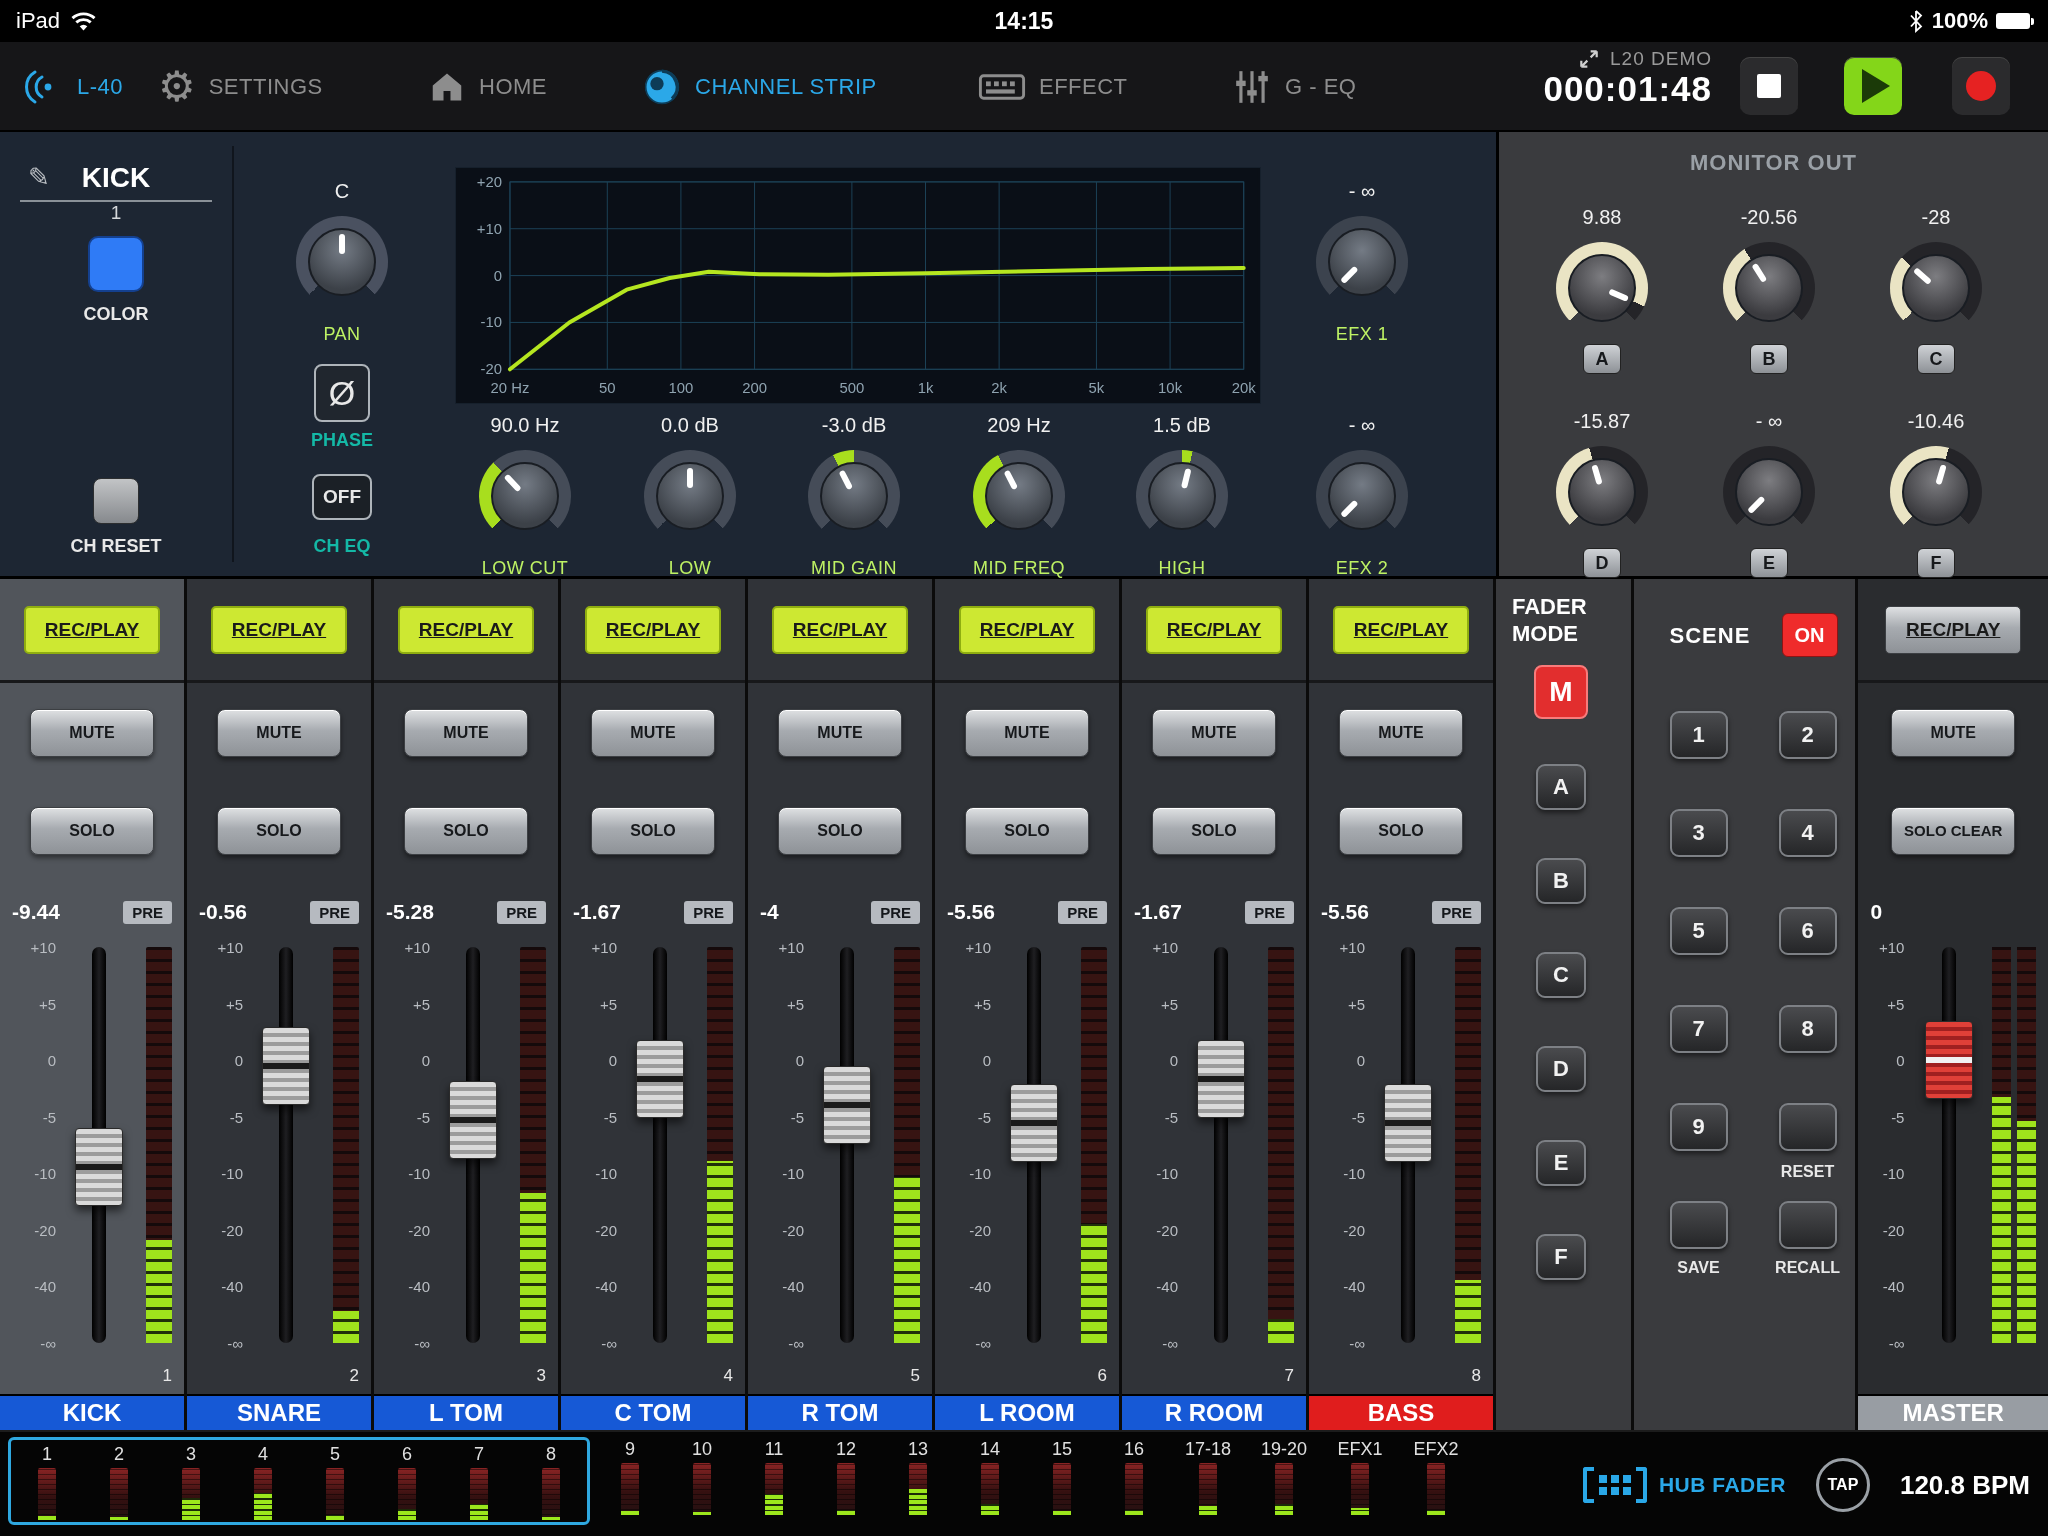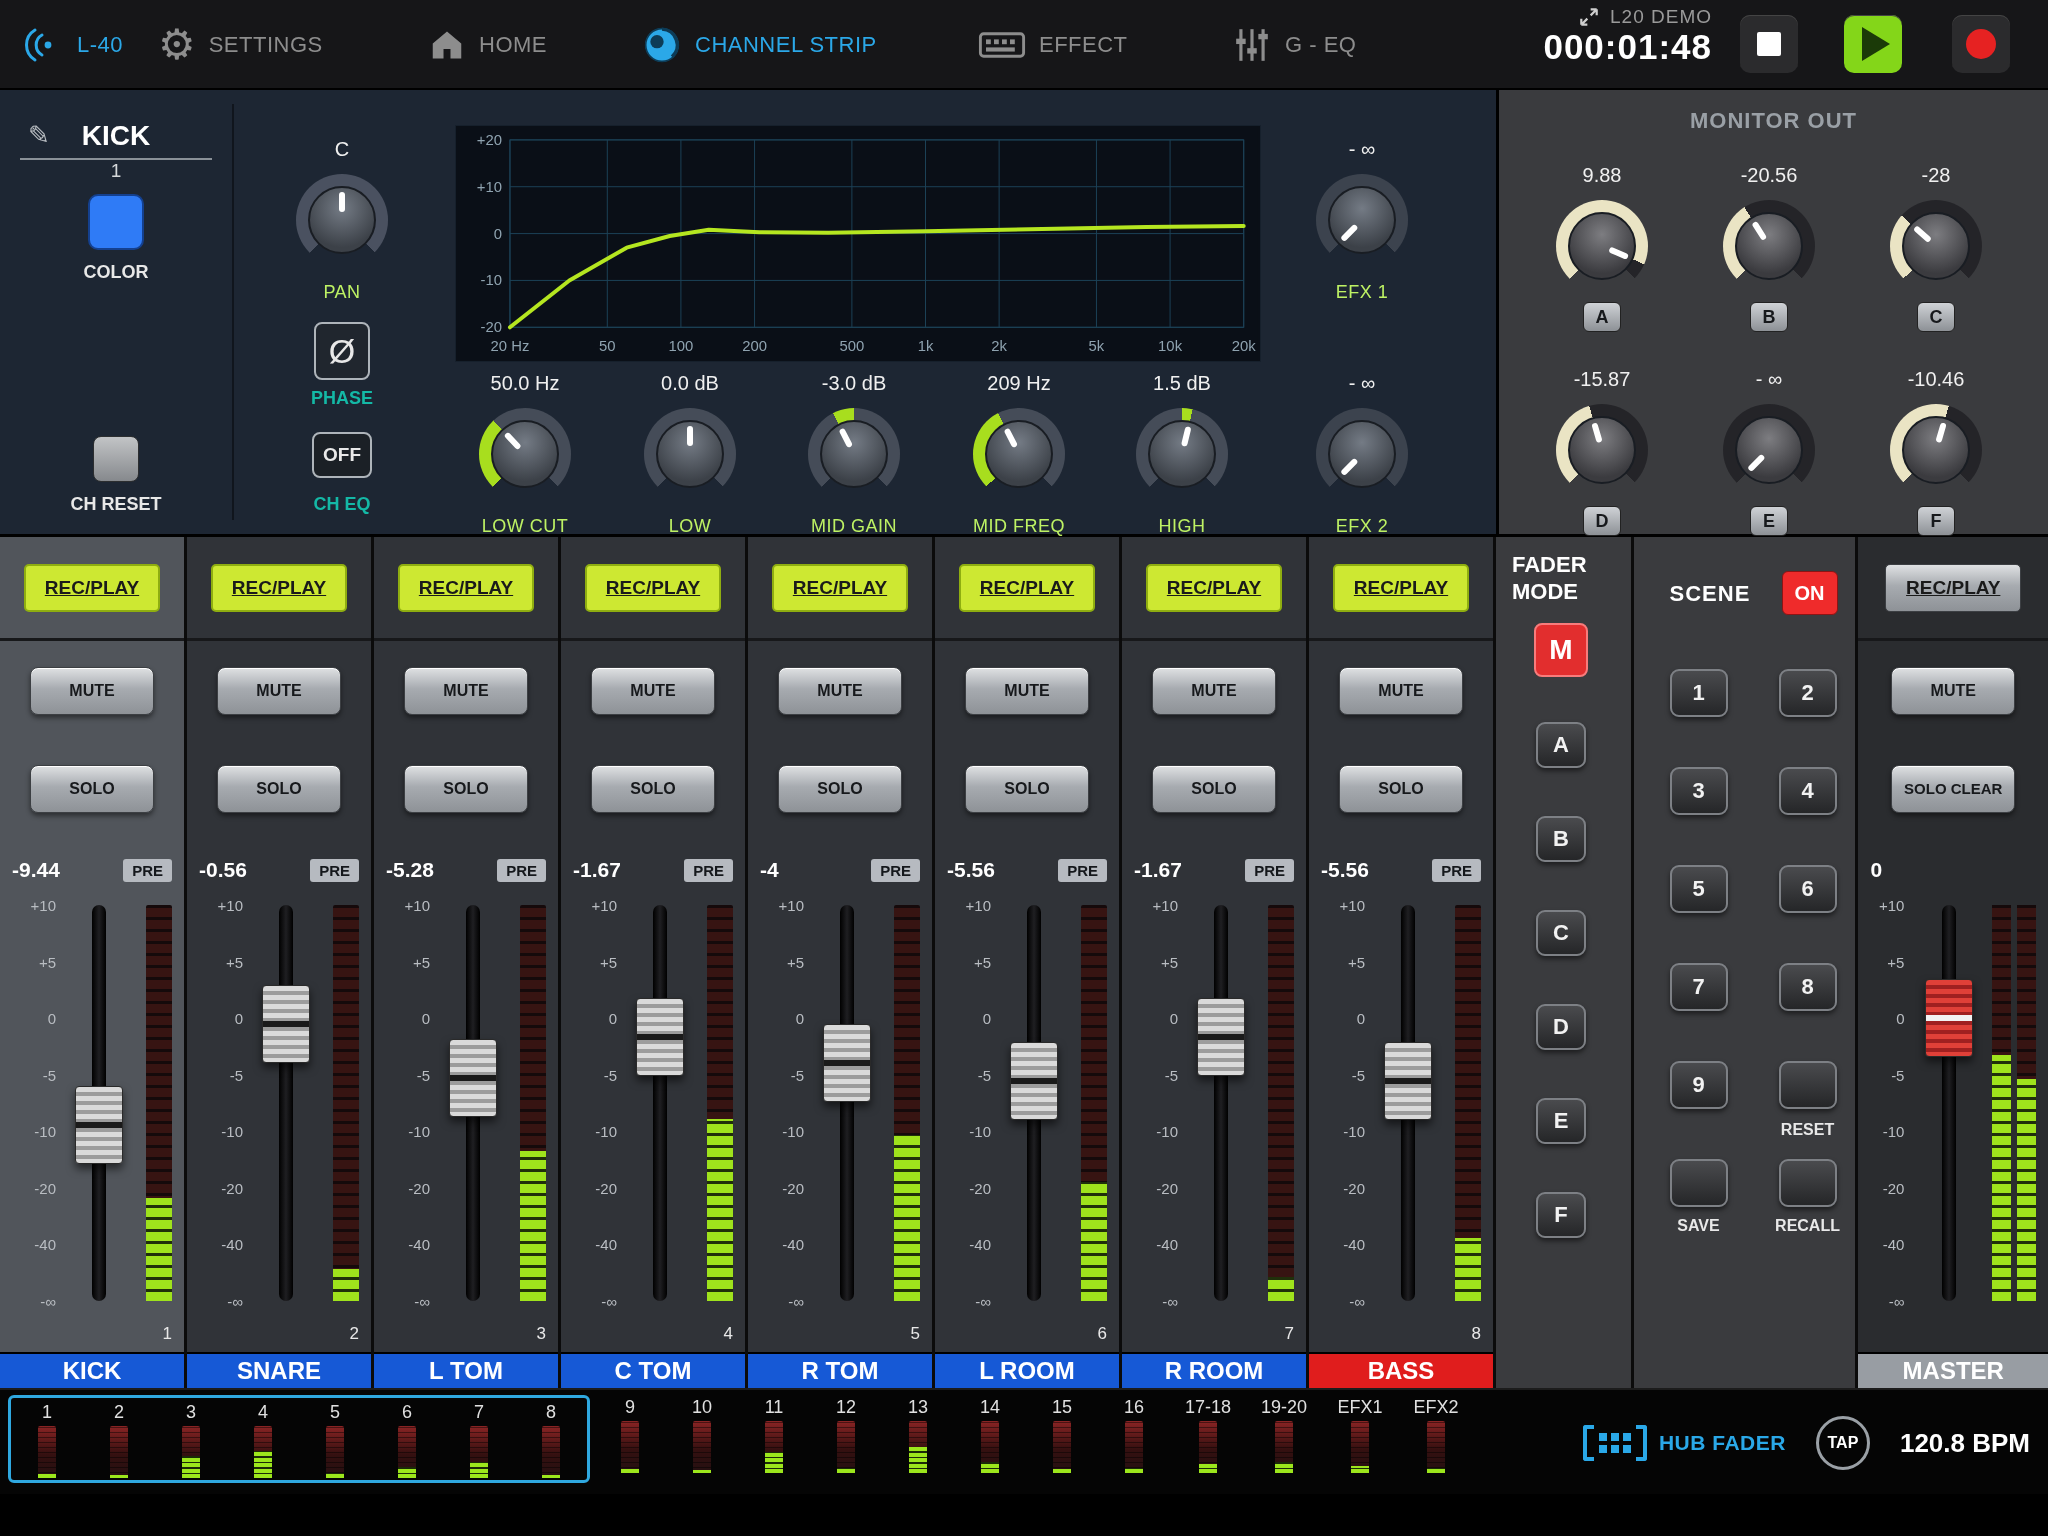--- a/index.html
+++ b/index.html
@@ -136,20 +136,41 @@
   .hub-dot { background:#2aa8e8; }
   .hub-text { color:#2aa8e8; font-size:21px; font-weight:bold; letter-spacing:.5px; }
   .tap { width:54px; height:54px; border-radius:50%; border:3px solid #9aa0a6; background:transparent; color:#fff; font-size:16px; font-weight:bold; display:flex; align-items:center; justify-content:center; }
   .bpm { color:#fff; font-size:26px; font-weight:bold; }
 </style>
 </head>
 <body>
 
 <div id="app">
 
+  <div class="statusbar">
+    <div class="sb-left">
+      <span class="sb-device">iPad</span>
+      <svg width="27" height="21" viewBox="0 0 24 18">
+        <path d="M12 17 L8.6 13.2 a5.4 5.4 0 0 1 6.8 0 Z" fill="#fff"></path>
+        <path d="M5.6 9.8 a9.6 9.6 0 0 1 12.8 0" stroke="#fff" stroke-width="2.6" fill="none"></path>
+        <path d="M2.2 6 a14.6 14.6 0 0 1 19.6 0" stroke="#fff" stroke-width="2.6" fill="none"></path>
+      </svg>
+    </div>
+    <div class="sb-time">14:15</div>
+    <div class="sb-right">
+      <svg width="16" height="24" viewBox="0 0 16 22">
+        <path d="M8 1 L8 21 L13 16.5 L3 5.5 M3 16.5 L13 5.5 L8 1" stroke="#fff" stroke-width="1.8" fill="none"></path>
+      </svg>
+      <span class="sb-batt-pct">100%</span>
+      <div class="battery">
+          <div class="bat-body"></div>
+          <div class="bat-tip"></div>
+        </div>
+    </div>
+  </div>
 
   <div class="navbar">
     <div class="nav-item brand" style="left:20px">
       <svg width="44" height="44" viewBox="0 0 44 44">
         <circle cx="28" cy="22" r="3.4" fill="#2ba8e8"></circle>
         <path d="M22 12 a11.5 11.5 0 0 0 0 20" stroke="#2ba8e8" stroke-width="3" fill="none" stroke-linecap="round"></path>
         <path d="M15 7 a17.5 17.5 0 0 0 0 30" stroke="#2ba8e8" stroke-width="3" fill="none" stroke-linecap="round"></path>
       </svg>
       <span class="nav-label">L-40</span>
     </div>
@@ -275,21 +296,21 @@
           <text x="396.82520213910266" y="227" text-anchor="middle" fill="#8fa3b0" font-size="15" font-family="Liberation Sans, sans-serif">500</text>
           <text x="471.07926773621796" y="227" text-anchor="middle" fill="#8fa3b0" font-size="15" font-family="Liberation Sans, sans-serif">1k</text>
           <text x="545.3333333333333" y="227" text-anchor="middle" fill="#8fa3b0" font-size="15" font-family="Liberation Sans, sans-serif">2k</text>
           <text x="643.4918688057692" y="227" text-anchor="middle" fill="#8fa3b0" font-size="15" font-family="Liberation Sans, sans-serif">5k</text>
           <text x="717.7459344028847" y="227" text-anchor="middle" fill="#8fa3b0" font-size="15" font-family="Liberation Sans, sans-serif">10k</text>
           <text x="792" y="227" text-anchor="middle" fill="#8fa3b0" font-size="15" font-family="Liberation Sans, sans-serif">20k</text>
           <polyline points="52.0,203.0 111.9,155.8 169.7,122.7 213.1,110.9 252.5,104.7 303.4,107.1 372.9,107.6 471.1,106.1 588.8,103.8 693.8,101.9 792.0,100.9" fill="none" stroke="#b5e620" stroke-width="4" stroke-linejoin="round" stroke-linecap="round"></polyline>
         </svg>
       <div id="eq-knob-row">
           <div class="knobcell" style="left: 450px; top: 282px;">
-            <div class="kval">50.0 Hz</div>
+            <div class="kval">90.0 Hz</div>
             <div class="knob" style="height: 92px; width: 92px;">
               <div class="kring" style="background: conic-gradient(from -135deg, rgb(168, 222, 30) 0deg, rgb(168, 222, 30) 91.8deg, rgb(69, 76, 88) 91.8deg, rgb(69, 76, 88) 270deg, transparent 270deg, transparent 360deg);"></div>
               <div class="kbody">
                 <div class="kindw" style="transform: rotate(-43.2deg);">
                   <div class="kind"></div>
                 </div>
               </div>
             </div>
             <div class="klabel">LOW CUT</div>
           </div>

